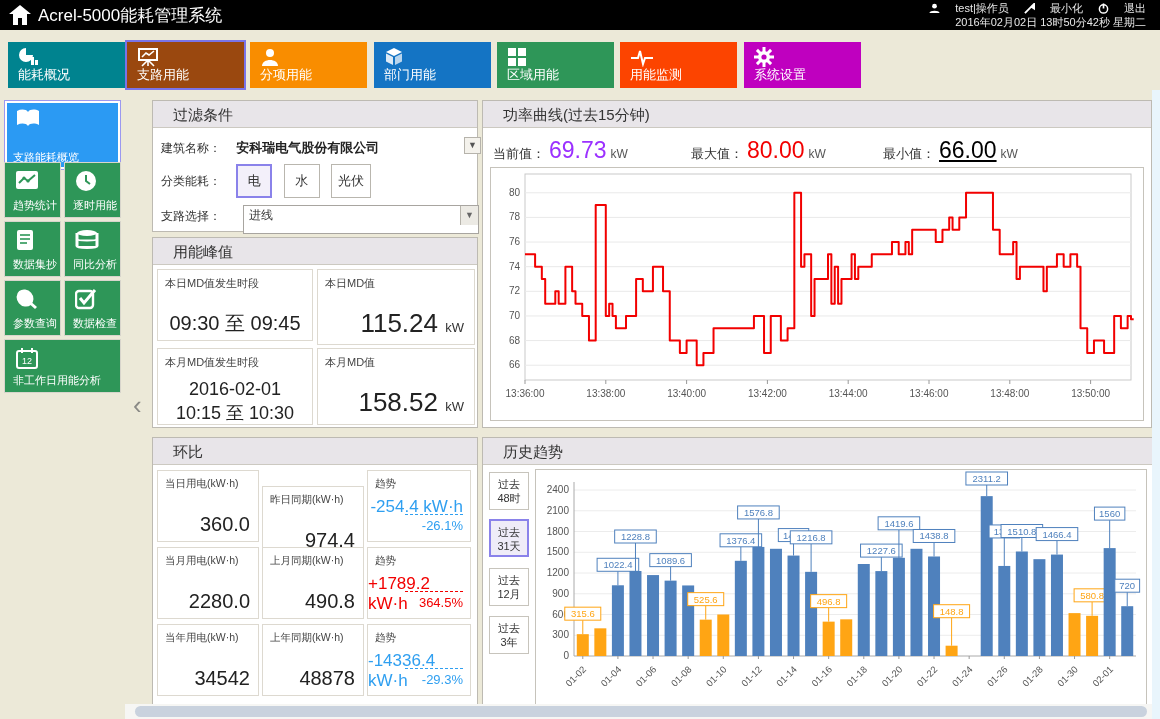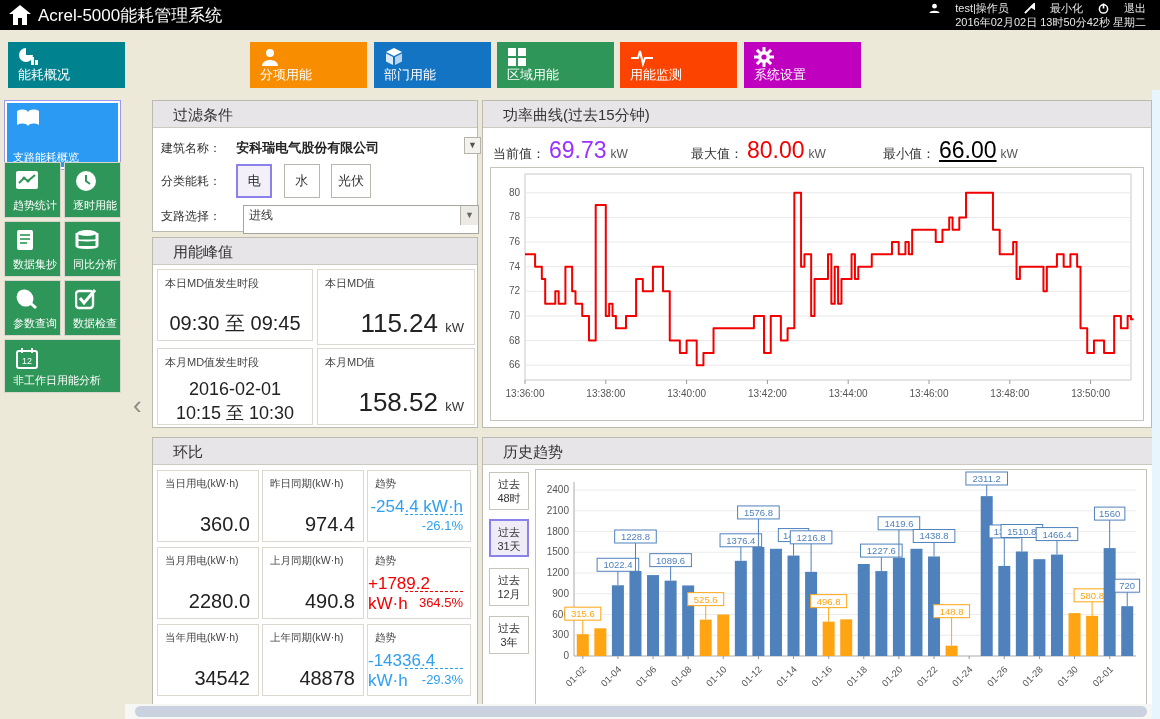--- a/index.html
+++ b/index.html
@@ -112,20 +112,28 @@
 </div>
 
 <div id="navrow">
   <div class="nav-tab" style="left: 8px; background: rgb(0, 131, 143);">
     <span class="ic"><svg width="20" height="20" viewBox="0 0 20 20">
           <path d="M8 1 A7 7 0 1 0 15 8 L8 8 Z" fill="#fff"></path>
           <rect x="13" y="10" width="3" height="8" fill="#fff"></rect>
           <rect x="17" y="13" width="3" height="5" fill="#fff"></rect>
         </svg></span>
     <span class="lb">能耗概况</span>
+  </div>
+  <div class="nav-tab active" style="left: 127px; background: rgb(154, 72, 15);">
+    <span class="ic"><svg width="22" height="20" viewBox="0 0 22 20">
+          <rect x="2" y="2" width="18" height="11" fill="none" stroke="#fff" stroke-width="2"></rect>
+          <polyline points="5,10 9,6 12,8 17,4" stroke="#fff" stroke-width="1.6" fill="none"></polyline>
+          <path d="M11 13 L5 19 M11 13 L17 19 M11 13 V19" stroke="#fff" stroke-width="1.6"></path>
+        </svg></span>
+    <span class="lb">支路用能</span>
   </div>
   <div class="nav-tab" style="left: 250px; background: rgb(249, 141, 0);">
     <span class="ic"><svg width="20" height="20" viewBox="0 0 20 20">
           <circle cx="10" cy="6" r="4" fill="#fff"></circle>
           <path d="M2 19 C2 11 18 11 18 19 Z" fill="#fff"></path>
         </svg></span>
     <span class="lb">分项用能</span>
   </div>
   <div class="nav-tab" style="left: 374px; background: rgb(20, 116, 196);">
     <span class="ic"><svg width="20" height="20" viewBox="0 0 20 20">
@@ -324,21 +332,21 @@
   </div>
 </div>
 
 <div class="panel" id="ratio-panel">
   <div class="panel-hd">环比</div>
   <div id="ratio-grid">
       <div class="r-card" style="left:4px;top:32px;width:102px;height:72px;">
           <span class="clb">当日用电(kW·h)</span>
           <span class="val">360.0</span>
       </div>
-      <div class="r-card" style="left:109px;top:32px;width:102px;height:72px;padding-left:40px;">
+      <div class="r-card" style="left:109px;top:48px;width:102px;height:72px;padding-left:40px;">
           <span class="clb">昨日同期(kW·h)</span>
           <span class="val">974.4</span>
       </div>
       <div class="r-card trend" style="left:214px;top:32px;width:104px;height:72px;color:#2f9ff0;">
           <span class="clb" style="color:#444">趋势</span>
           <span class="delta">-254.4 kW·h</span>
           <span class="pct">-26.1%</span>
       </div>
       <div class="r-card" style="left:4px;top:109px;width:102px;height:72px;">
           <span class="clb">当月用电(kW·h)</span>

